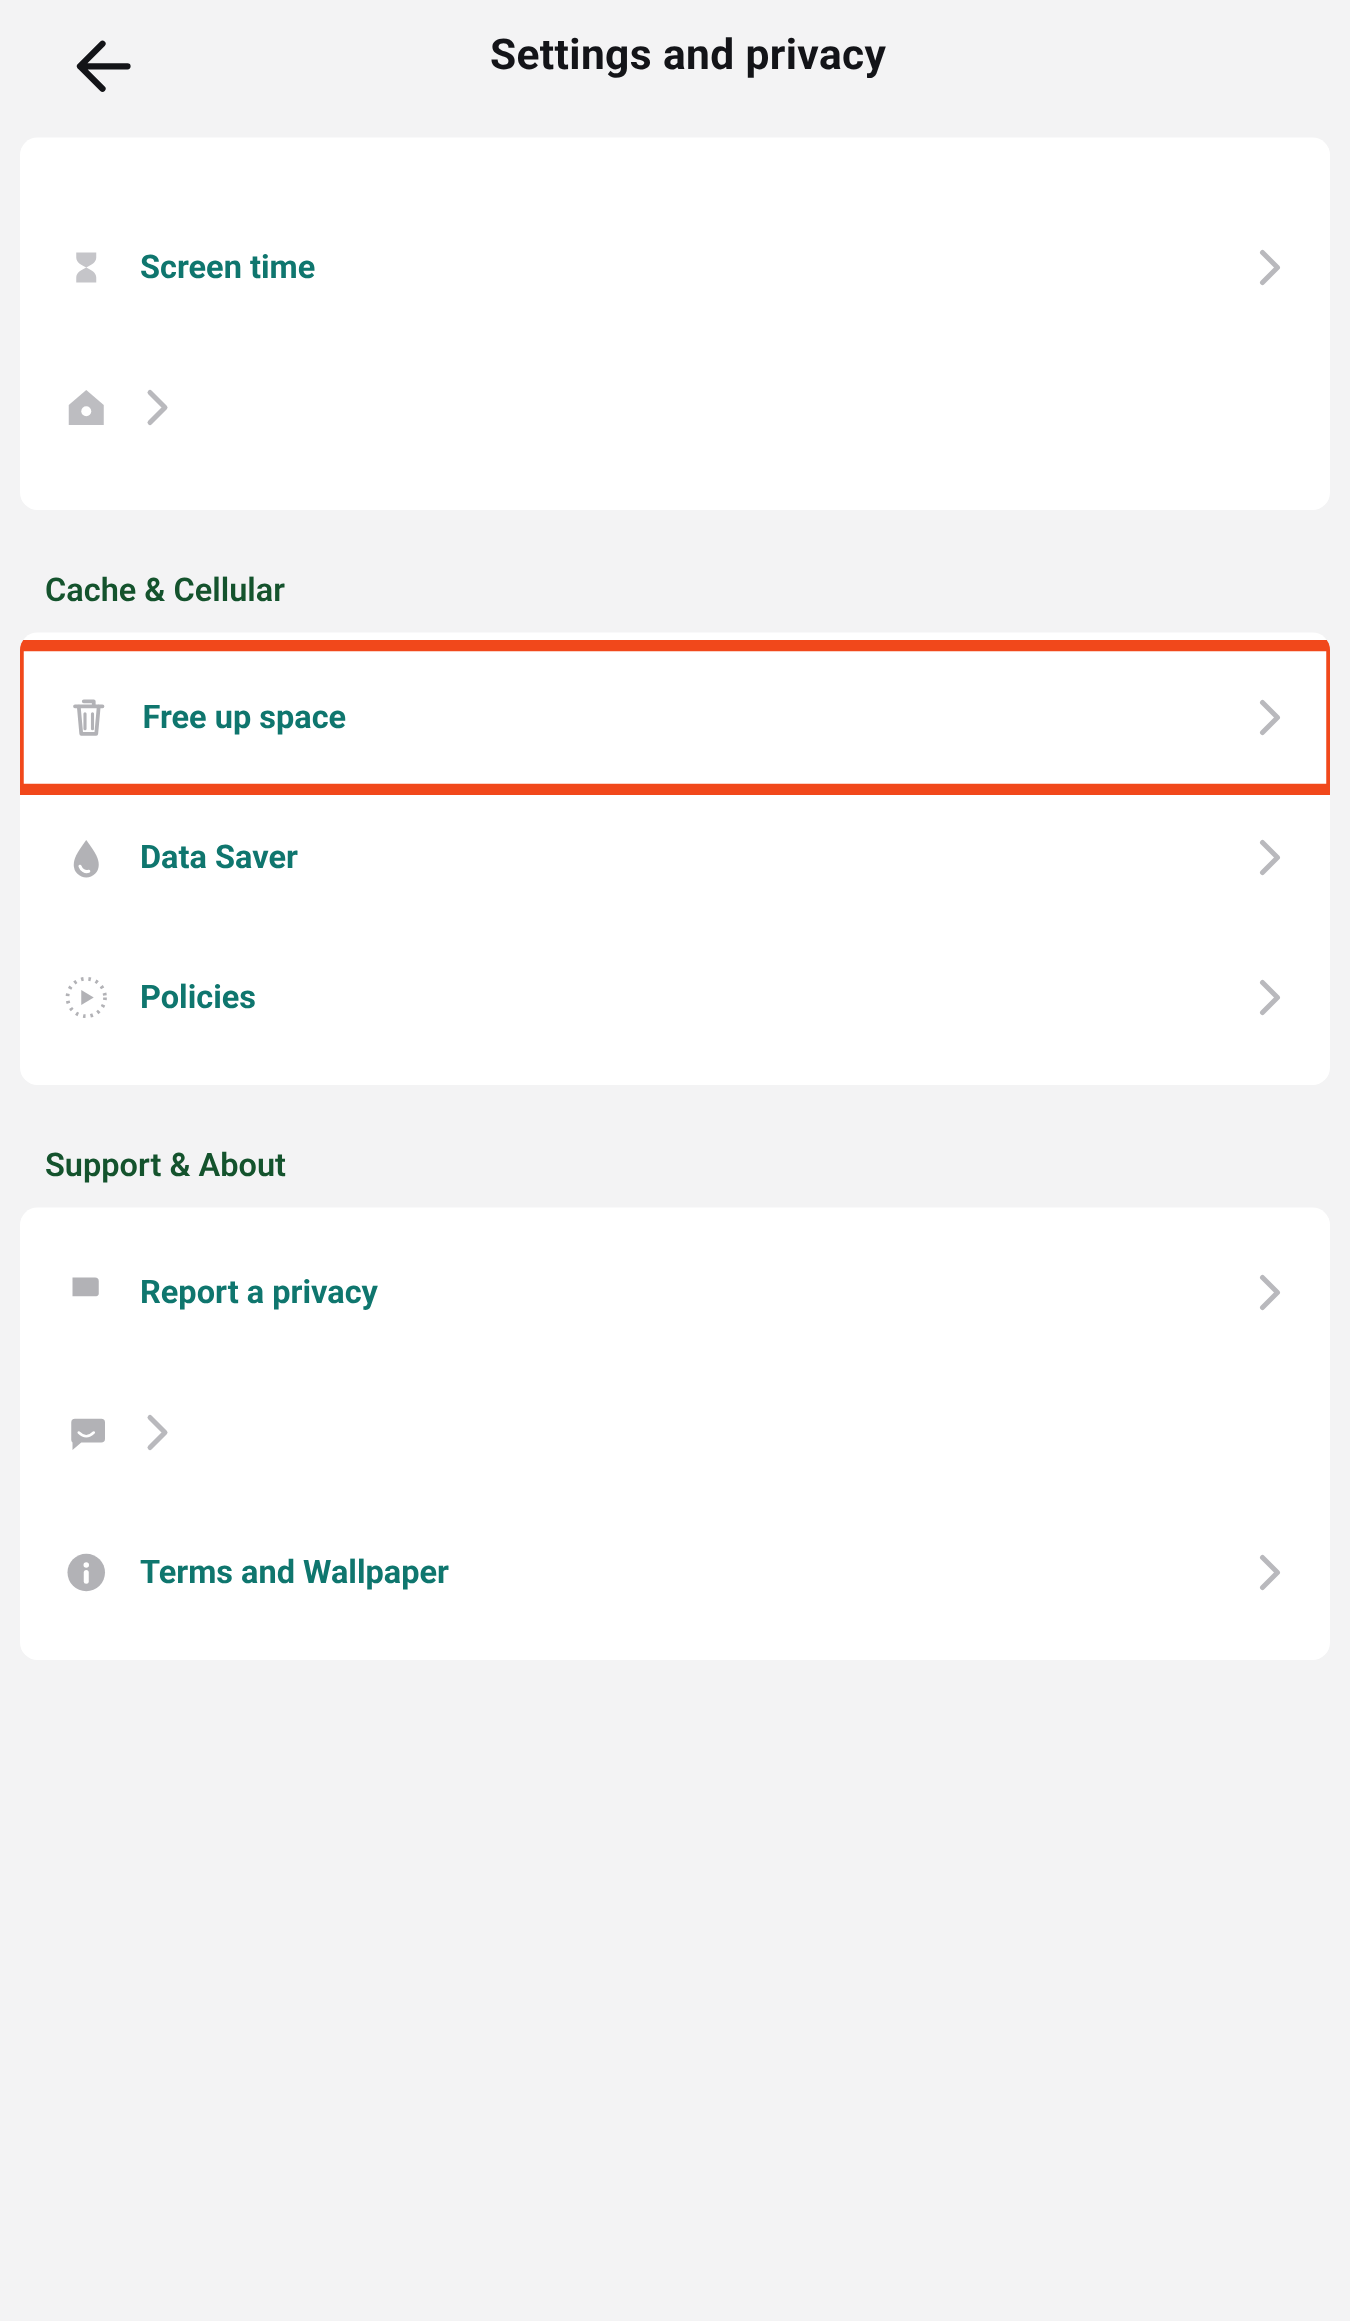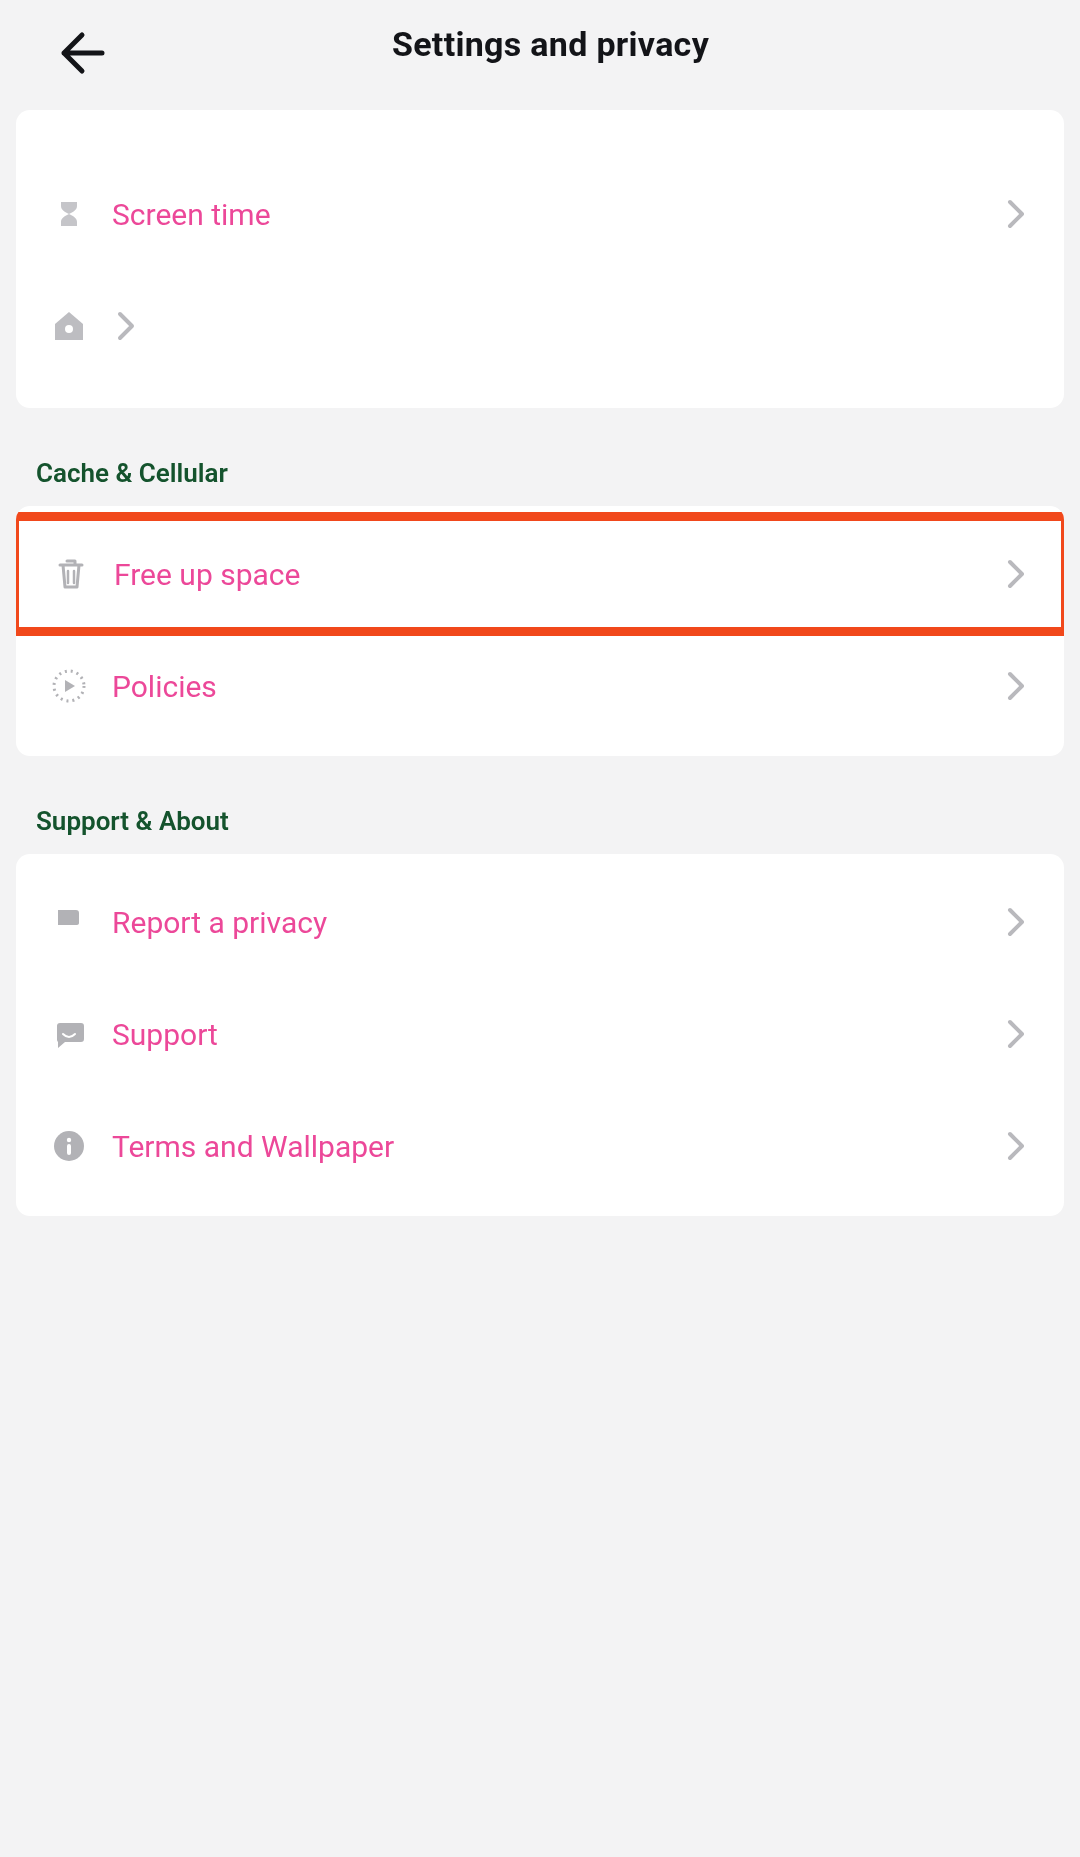--- a/index.html
+++ b/index.html
@@ -58,23 +58,23 @@
     width: 38px;
     height: 38px;
     display: flex;
     align-items: center;
     justify-content: center;
     margin-right: 24px;
     flex-shrink: 0;
   }
   .row-label {
     flex: 1;
-    font-size: 30px;
-    font-weight: 400;
-    color: #ec4899;
+    font-size: 26px;
+    font-weight: 700;
+    color: #0f766e;
   }
   .chevron {
     width: 28px;
     height: 28px;
     display: flex;
     align-items: center;
     justify-content: center;
     flex-shrink: 0;
   }
   .highlight-box {
@@ -151,20 +151,34 @@
     </span>
     <span class="row-label">Free up space</span>
     <span class="chevron">
       <svg width="18" height="30" viewBox="0 0 18 30">
           <path d="M3 3l12 12L3 27" stroke="#b9b9bd" stroke-width="4" fill="none" stroke-linecap="round" stroke-linejoin="round"></path>
         </svg>
     </span>
   </div>
   <div class="row">
     <span class="row-icon">
+      <svg width="32" height="34" viewBox="0 0 32 34">
+          <path d="M16 3 C8 14 6 18 6 23 a10 10 0 0 0 20 0 C26 18 24 14 16 3z" fill="#b2b2b6"></path>
+          <path d="M11 24c1 3 4 5 7 4" stroke="#fff" stroke-width="2.5" fill="none" stroke-linecap="round"></path>
+        </svg>
+    </span>
+    <span class="row-label">Data Saver</span>
+    <span class="chevron">
+      <svg width="18" height="30" viewBox="0 0 18 30">
+          <path d="M3 3l12 12L3 27" stroke="#b9b9bd" stroke-width="4" fill="none" stroke-linecap="round" stroke-linejoin="round"></path>
+        </svg>
+    </span>
+  </div>
+  <div class="row">
+    <span class="row-icon">
       <svg width="36" height="36" viewBox="0 0 36 36">
           <circle cx="18" cy="18" r="15" stroke="#b2b2b6" stroke-width="3" stroke-dasharray="2 4" fill="none"></circle>
           <path d="M14 12l10 6-10 6z" fill="#b2b2b6"></path>
         </svg>
     </span>
     <span class="row-label">Policies</span>
     <span class="chevron">
       <svg width="18" height="30" viewBox="0 0 18 30">
           <path d="M3 3l12 12L3 27" stroke="#b9b9bd" stroke-width="4" fill="none" stroke-linecap="round" stroke-linejoin="round"></path>
         </svg>
@@ -187,21 +201,20 @@
         </svg>
     </span>
   </div>
   <div class="row">
     <span class="row-icon">
       <svg width="34" height="34" viewBox="0 0 34 34">
           <path d="M5 6h24a3 3 0 0 1 3 3v13a3 3 0 0 1-3 3H13l-7 6v-6a3 3 0 0 1-1-2V9a3 3 0 0 1 3-3z" fill="#b2b2b6"></path>
           <path d="M11 17c2 2 4 3 6 3s4-1 6-3" stroke="#fff" stroke-width="2" fill="none" stroke-linecap="round"></path>
         </svg>
     </span>
-    <span class="row-label">Support</span>
     <span class="chevron">
       <svg width="18" height="30" viewBox="0 0 18 30">
           <path d="M3 3l12 12L3 27" stroke="#b9b9bd" stroke-width="4" fill="none" stroke-linecap="round" stroke-linejoin="round"></path>
         </svg>
     </span>
   </div>
   <div class="row">
     <span class="row-icon">
       <svg width="34" height="34" viewBox="0 0 34 34">
           <circle cx="17" cy="17" r="15" fill="#b2b2b6"></circle>

